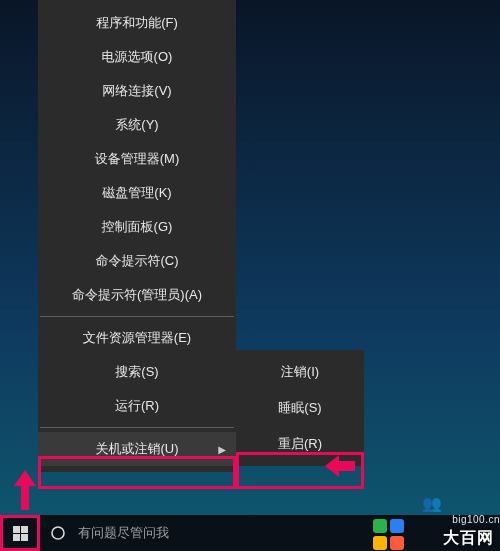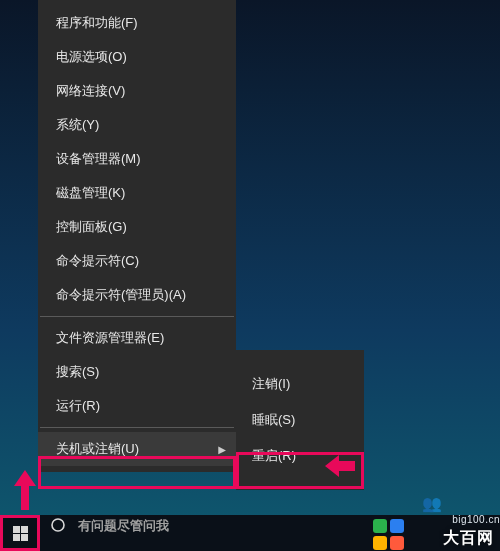--- a/index.html
+++ b/index.html
@@ -10,35 +10,36 @@
       font-size: 13px;
     }
     .menu-main {
       position: absolute; left: 38px; top: 0px; width: 198px;
       background: #2b2b2b; color: #e8e8e8;
       padding: 6px 0;
     }
     .menu-item {
       padding: 8px 18px; cursor: default; white-space: nowrap;
       position: relative;
+      text-align: center;
     }
     .menu-divider {
       height: 1px; background: #5a5a5a; margin: 4px 2px;
     }
     .menu-item-hl {
       position: absolute; left: 38px; top: 456px; width: 198px; height: 33px;
       border: 3px solid #e8095a; pointer-events: none;
     }
     .submenu-arrow {
       position: absolute; right: 10px; top: 50%; transform: translateY(-50%);
       font-size: 10px; color: #ccc;
     }
     .submenu {
       position: absolute; left: 236px; top: 350px; width: 128px;
-      background: #2b2b2b; color: #e8e8e8; padding: 16px 0;
+      background: #2b2b2b; color: #e8e8e8; padding: 4px 0;
     }
     .submenu .menu-item { padding: 9px 16px; }
     .submenu-hl {
       position: absolute; left: 236px; top: 452px; width: 128px; height: 37px;
       border: 3px solid #e8095a; pointer-events: none;
     }
     .pink-arrow1 {
       position: absolute; left: 14px; top: 470px;
     }
     .pink-arrow2 {
@@ -48,23 +49,22 @@
       position: absolute; left: 0; bottom: 0; width: 500px; height: 36px;
       background: #0a1018; display: flex; align-items: center;
     }
     .start-btn {
       width: 40px; height: 36px; display: flex; align-items: center; justify-content: center;
       position: relative; border: 3px solid #e8095a;
     }
     .win-logo { display: grid; grid-template-columns: 7px 7px; grid-template-rows: 7px 7px; gap: 1px; }
     .win-logo span { background: #d8d8d8; }
     .search-box {
-      display: flex; align-items: flex-start; height: 32px; margin-left: 4px;
+      display: flex; align-items: center; height: 32px; margin-left: 4px;
       width: 210px;
-      font-weight: bold;
     }
     .search-circle {
       width: 28px; display: flex; align-items: center; justify-content: center; color: #d8d8d8;
     }
     .search-text { color: #a0a0a0; margin-left: 6px; font-size: 13px; }
     .watermark-icon {
       position: absolute; right: 96px; bottom: 1px;
       display: grid; grid-template-columns: 14px 14px; grid-template-rows: 14px 14px; gap: 3px;
     }
     .watermark-icon span { border-radius: 3px; }

